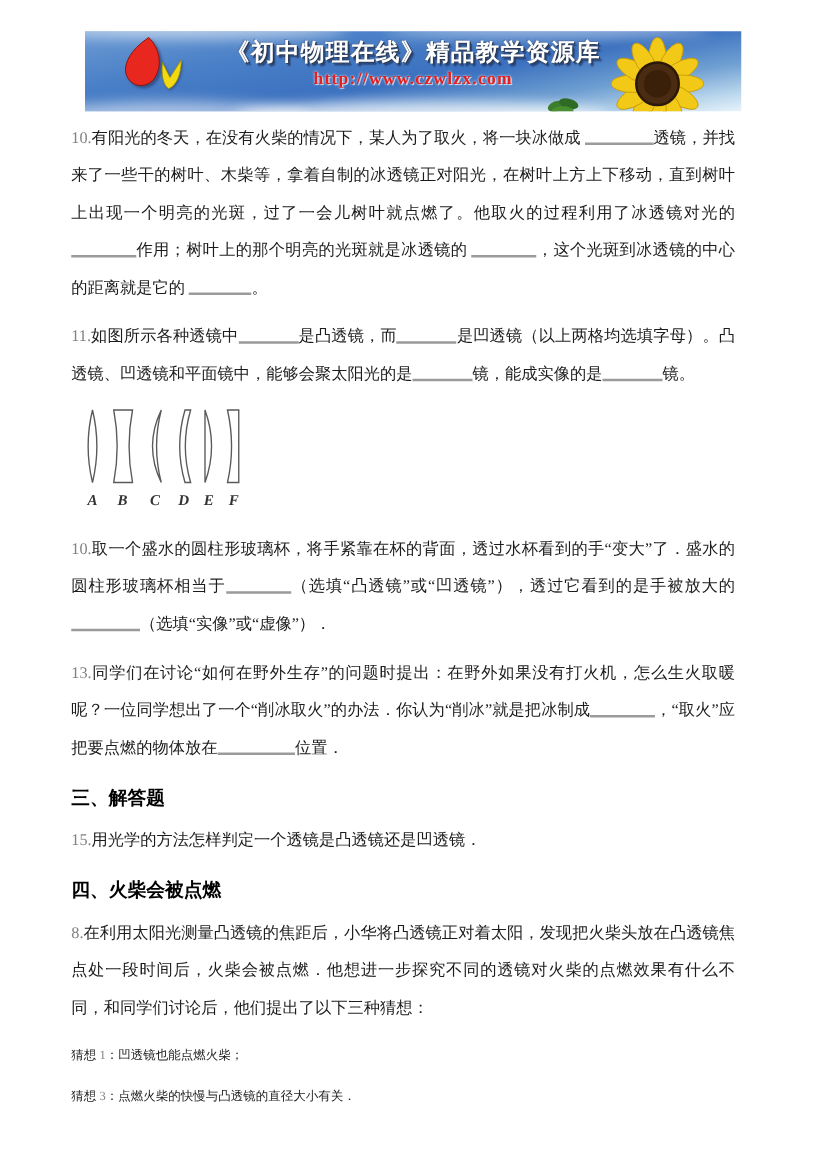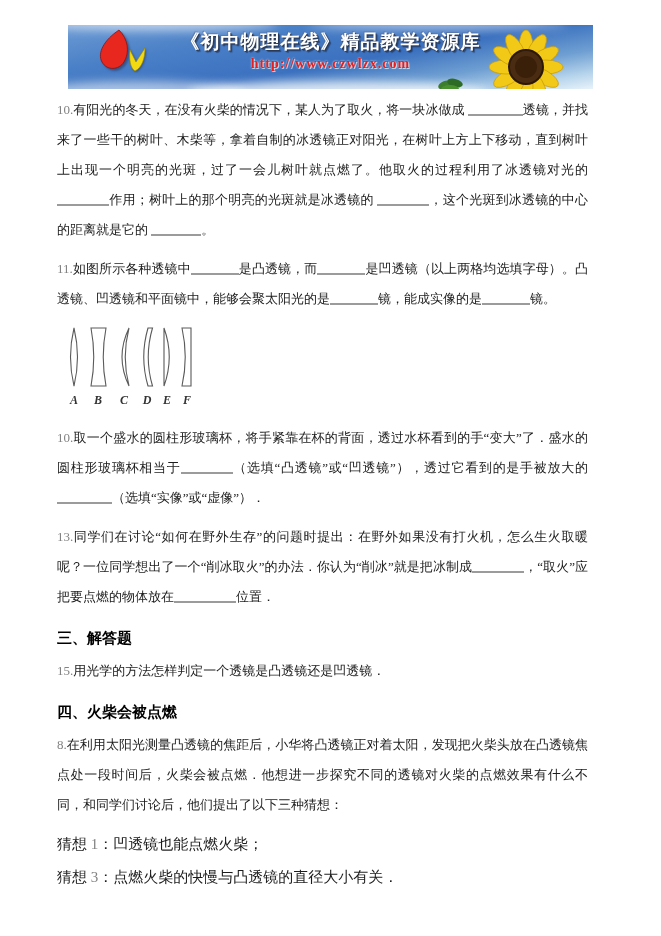--- a/index.html
+++ b/index.html
@@ -37,21 +37,21 @@
   .plant{position:absolute;right:126px;bottom:-4px;}
   
   .content{position:absolute;left:57px;top:86px;width:547px;}
   h2.sec{
     font-family:"Liberation Sans","DejaVu Sans",sans-serif;
     font-size:15px;font-weight:bold;color:#000;
     margin:16px 0 0 0;line-height:19px;
   }
   h2.sec:first-child{margin-top:0;}
   p.q{font-size:13px;line-height:30px;margin:9px 16px 0 0;text-align:justify;}
-  p.guess{font-size:15px;line-height:30px;margin:3px 0 0 0;}
+  p.guess{font-size:10px;line-height:30px;margin:3px 0 0 0;}
   p.guess.first{margin-top:9px;}
   .num{color:#828282;font-family:"Liberation Serif","DejaVu Serif",serif;}
   .blank{
     display:inline-block;height:12px;
     border-bottom:2px solid #9b9b9b;
     vertical-align:-2px;
   }
   figure.lens-fig{margin:10px 0 2px 6px;padding:0;}
 </style>
 </head>

